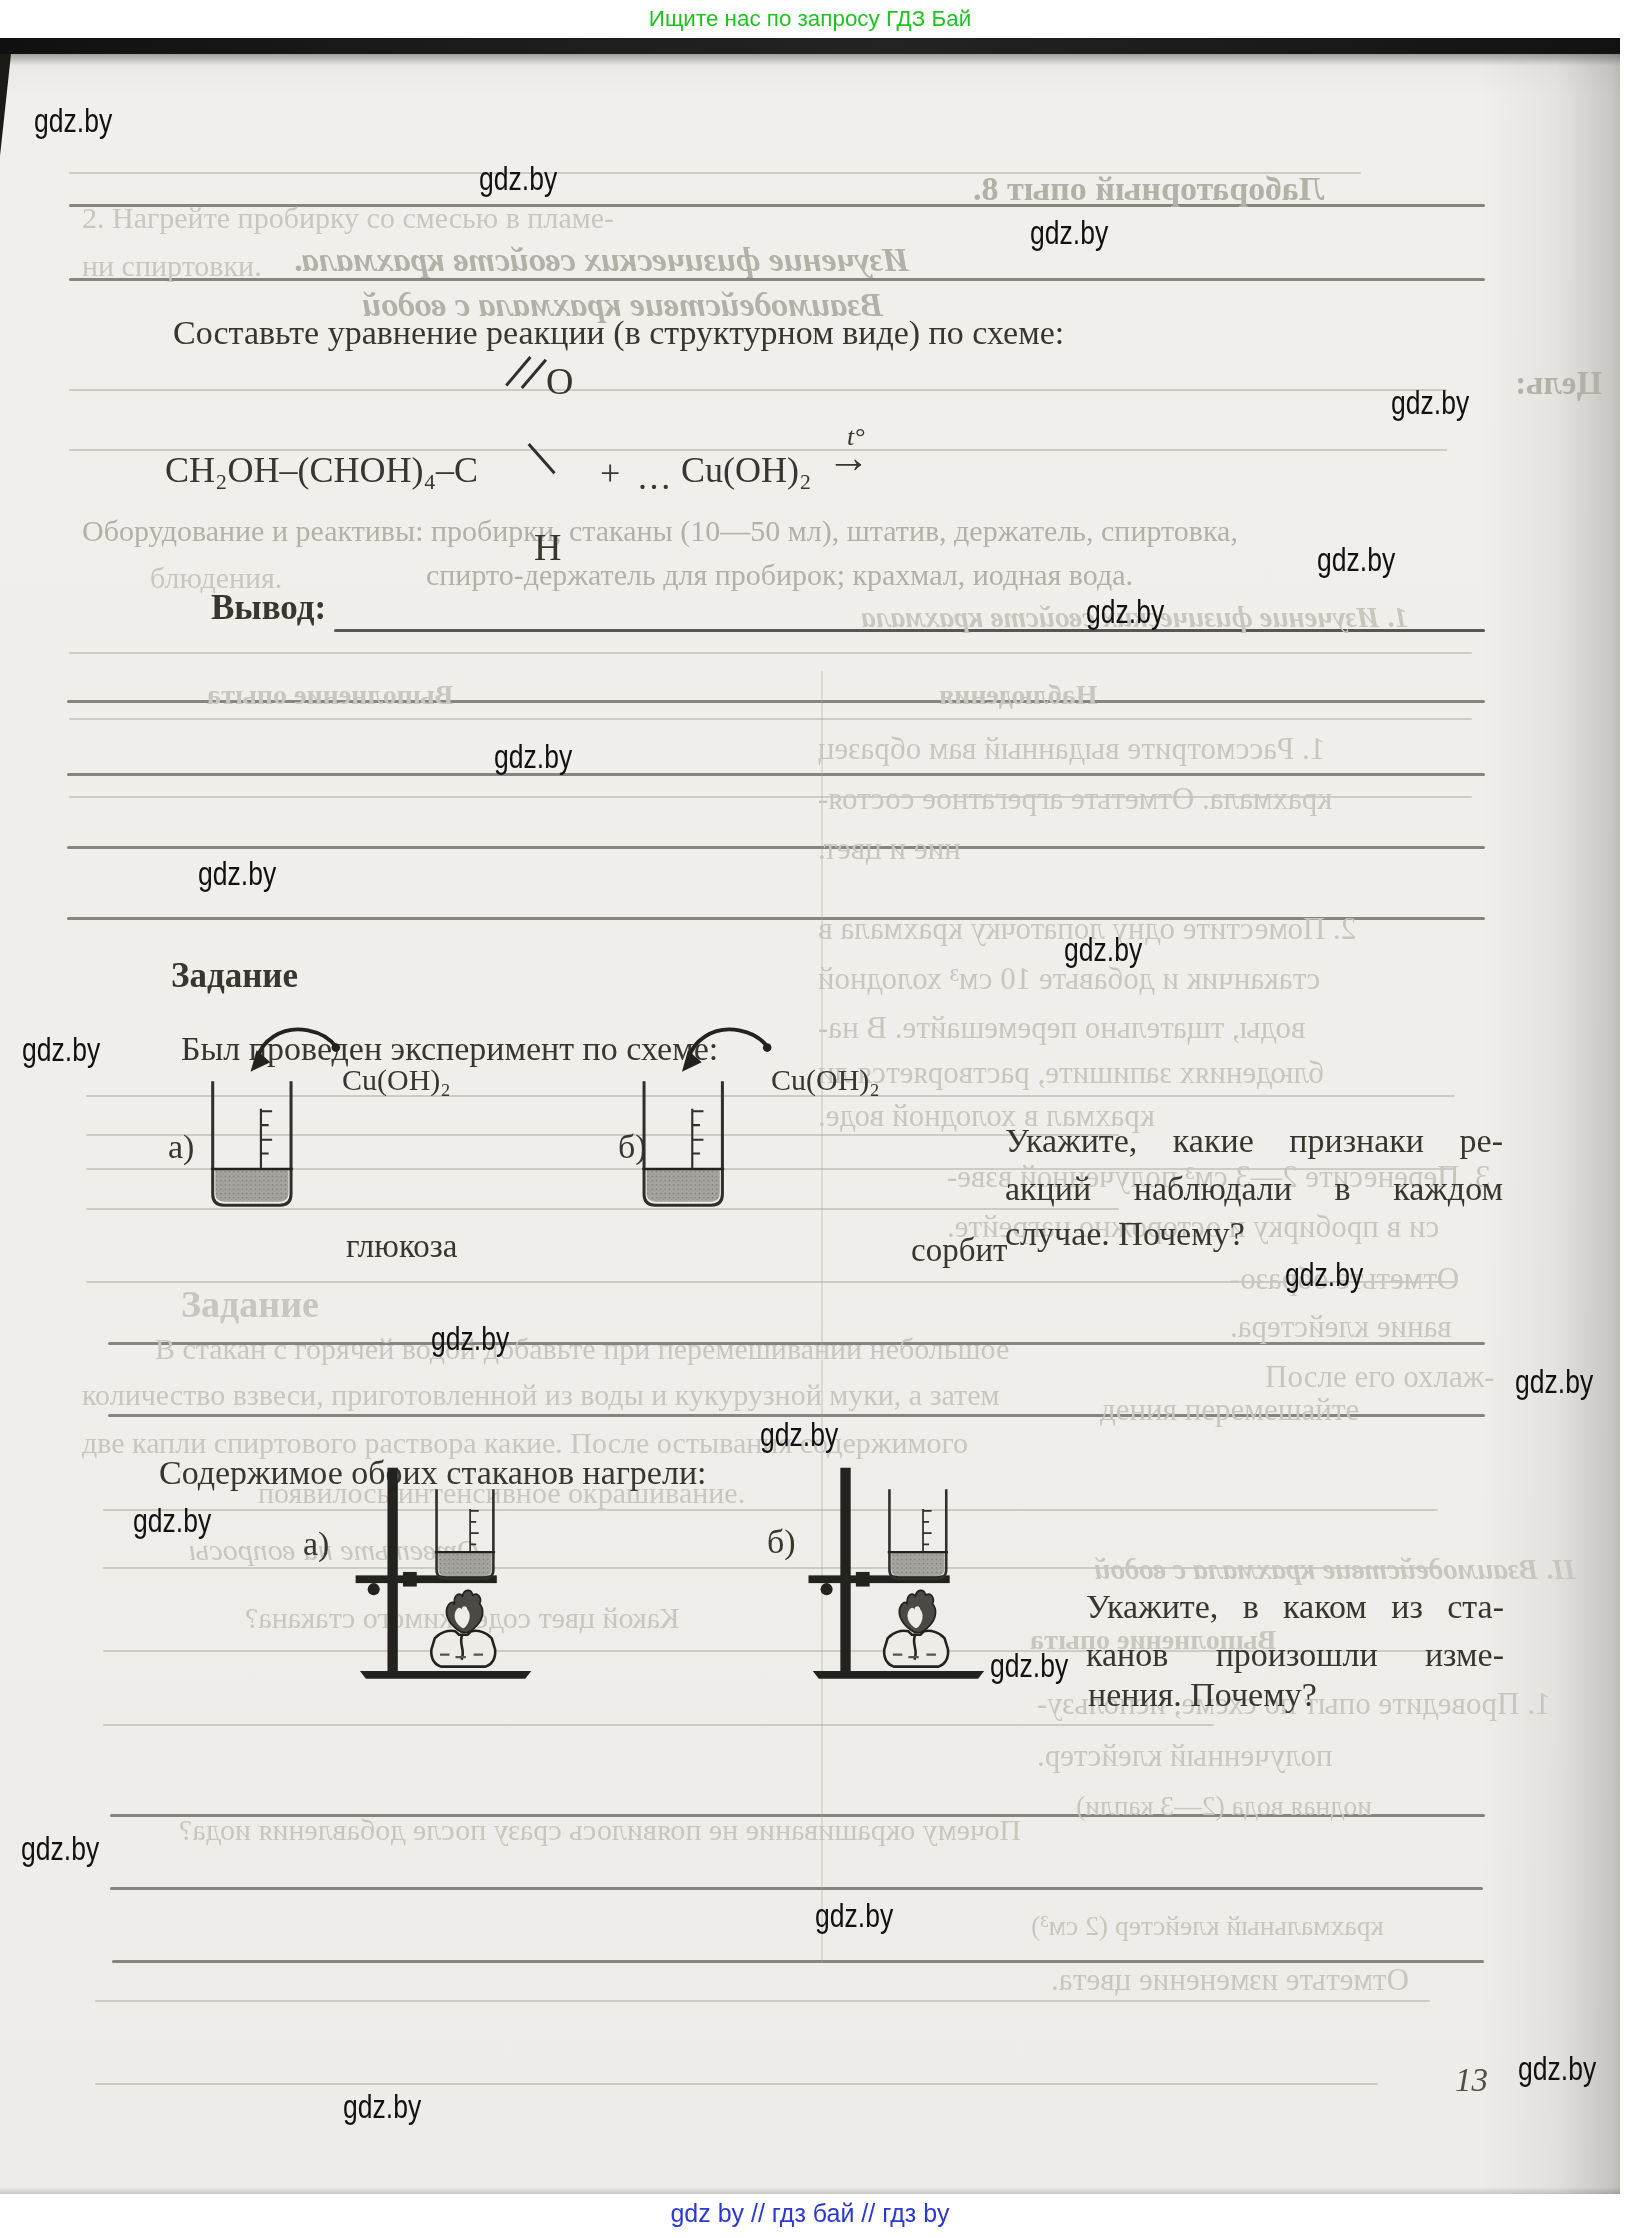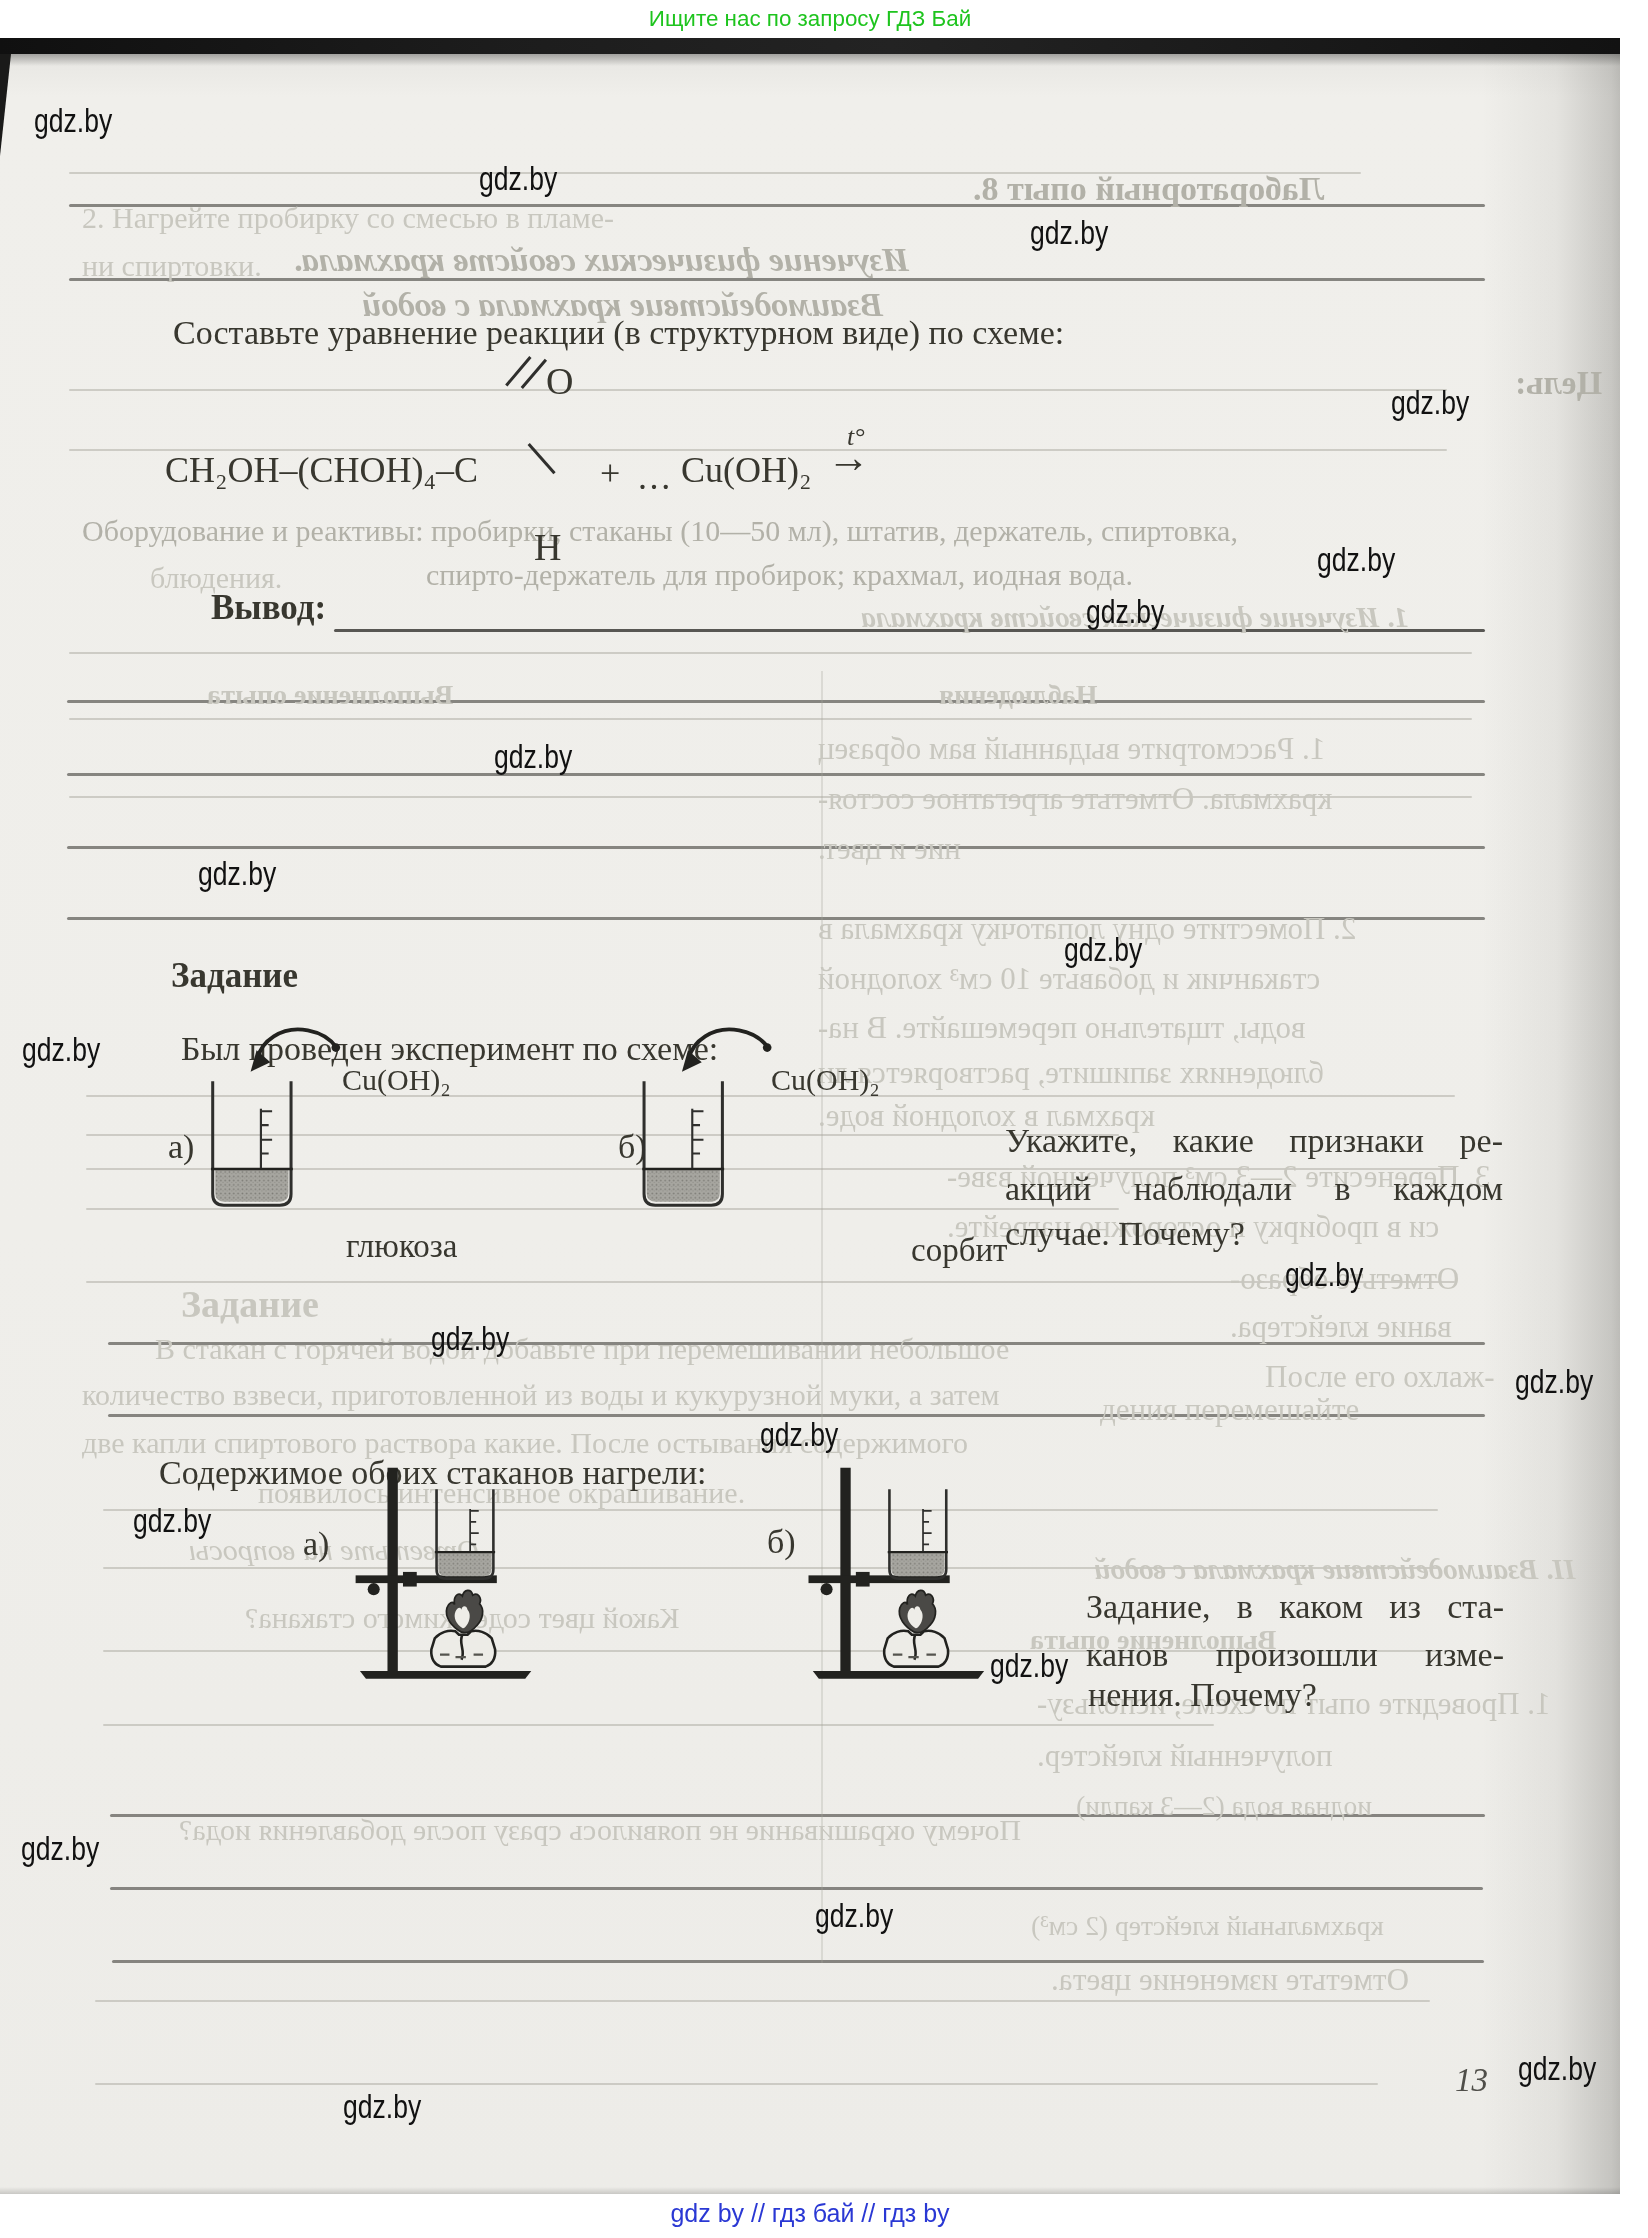--- a/index.html
+++ b/index.html
@@ -142,21 +142,21 @@
 
       <div class="t jl" style="left:1005px;top:1069px;width:498px;font-size:34px;">Укажите, какие признаки ре-</div>
       <div class="t jl" style="left:1005px;top:1117px;width:498px;font-size:34px;">акций наблюдали в каждом</div>
       <div class="t" style="left:1005px;top:1162px;font-size:34px;">случае. Почему?</div>
 
       <div class="t" style="left:159px;top:1401px;font-size:34px;">Содержимое обоих стаканов нагрели:</div>
 
       <div class="t" style="left:303px;top:1472px;font-size:34px;">а)</div>
       <div class="t" style="left:767px;top:1470px;font-size:34px;">б)</div>
 
-      <div class="t jl" style="left:1086px;top:1535px;width:418px;font-size:34px;">Задание, в каком из ста-</div>
+      <div class="t jl" style="left:1086px;top:1535px;width:418px;font-size:34px;">Укажите, в каком из ста-</div>
       <div class="t jl" style="left:1086px;top:1583px;width:418px;font-size:34px;">канов произошли изме-</div>
       <div class="t" style="left:1088px;top:1623px;font-size:34px;">нения. Почему?</div>
 
       <div class="t" style="left:1455px;top:2009px;font-size:33px;color:#4f4e49;font-style:italic;">13</div>
 
       <svg width="1648" height="2143" viewBox="0 63 1914 2489">
         <defs>
           <pattern id="dots" width="5" height="5" patternUnits="userSpaceOnUse">
             <rect width="5" height="5" fill="#a7a6a0"></rect>
             <circle cx="1.5" cy="1.5" r="1" fill="#7c7b75"></circle>

